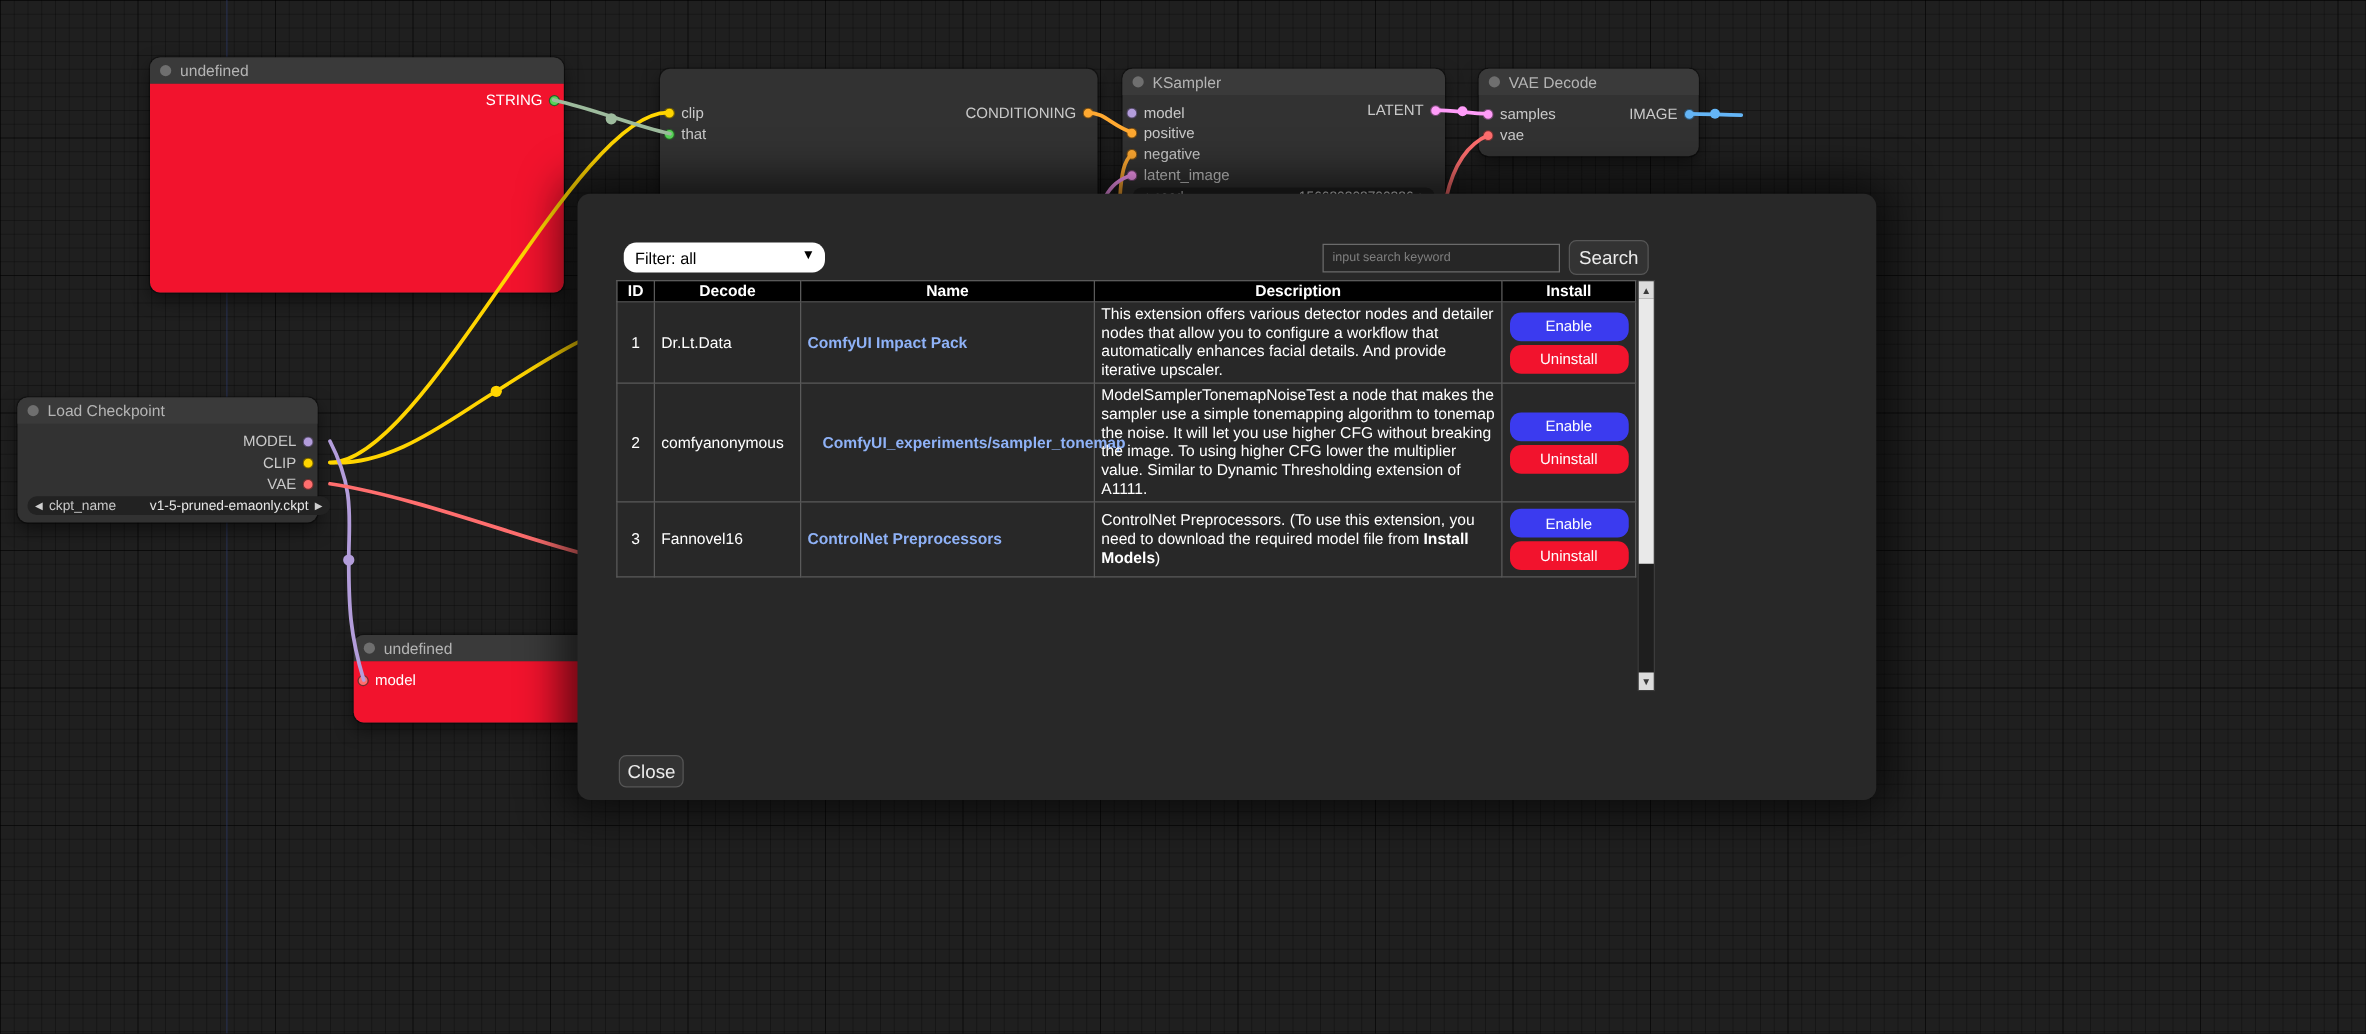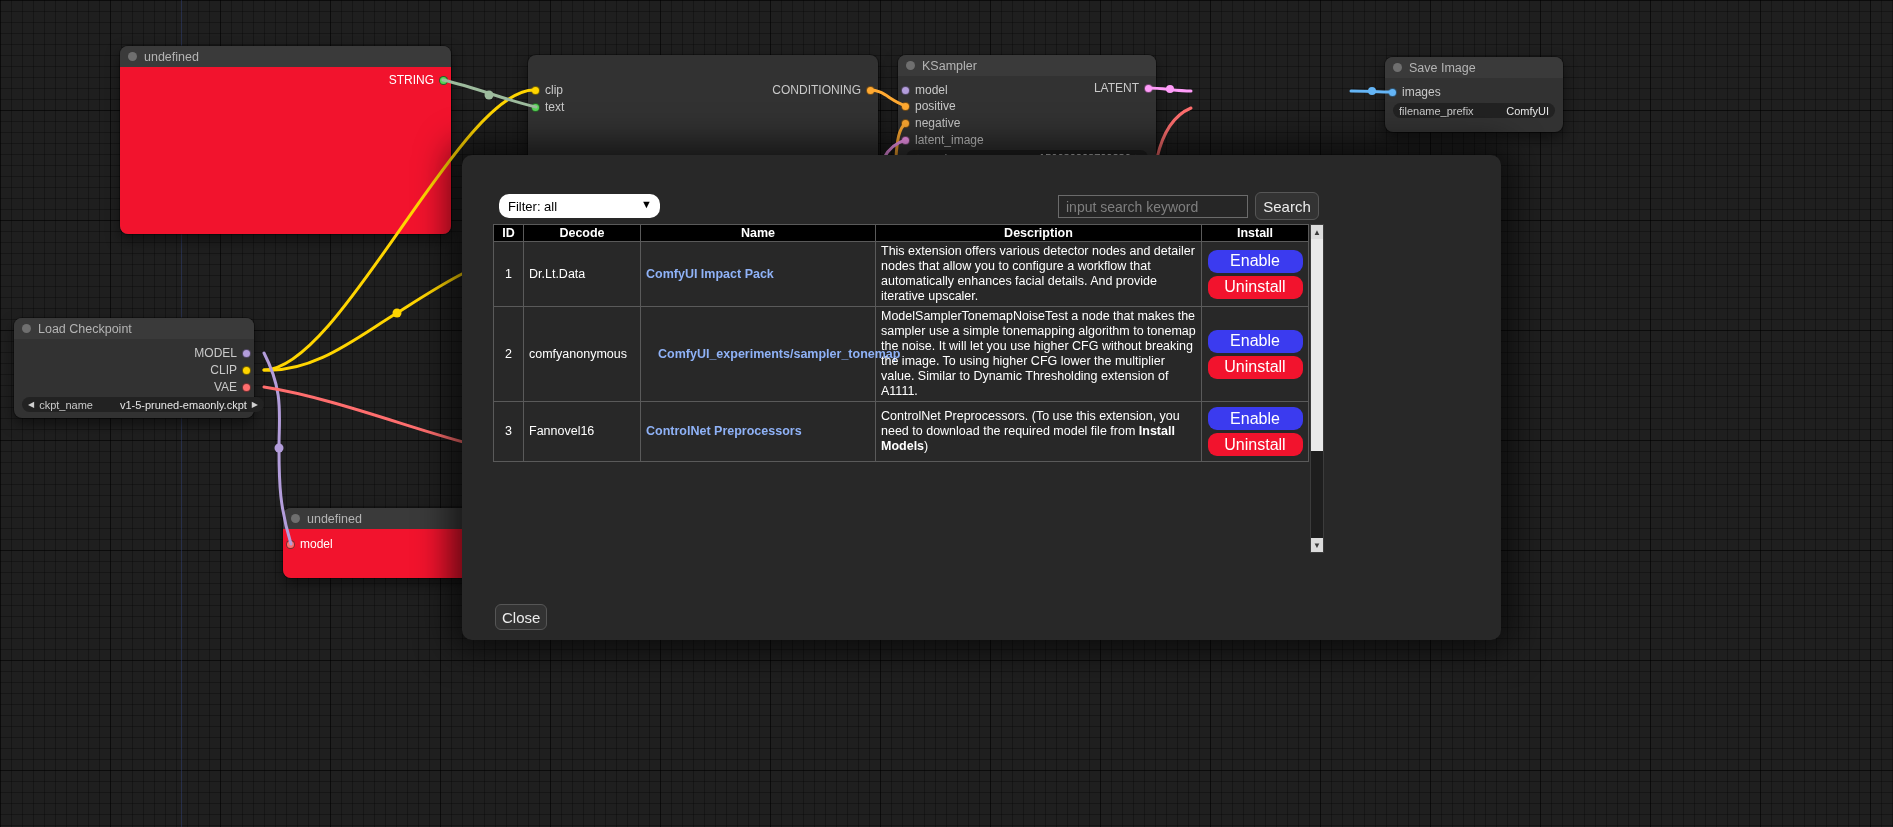--- a/index.html
+++ b/index.html
@@ -41,37 +41,37 @@
   .wires path{fill:none;stroke-width:3;stroke-linecap:round;}
 
   
   .modal{position:absolute;left:462px;top:155px;width:1039px;height:485px;background:#282828;
         border-radius:10px;box-shadow:0 0 34px 12px rgba(0,0,0,.62);z-index:10;color:#fff;font-size:13px;}
   .filter-wrap{position:absolute;left:37px;top:39px;width:161px;height:24px;}
   .filter-select{width:100%;height:100%;border-radius:10px;border:none;background:#fff;color:#000;
         font-size:13px;padding:0 20px 0 9px;appearance:none;-webkit-appearance:none;font-family:"Liberation Sans",sans-serif;}
   .filter-caret{position:absolute;right:8px;top:4px;color:#000;font-size:11px;pointer-events:none;}
   .search-input{position:absolute;left:596px;top:40px;width:190px;height:23px;background:#262626;
-        border:1px solid #6b6b6b;color:#5eead4;font-size:14px;padding:0 7px;font-family:"Liberation Sans",sans-serif;}
+        border:1px solid #6b6b6b;color:#5eead4;font-size:10px;padding:0 7px;font-family:"Liberation Sans",sans-serif;}
   .search-input::placeholder{color:#7f7f7f;}
   .btn{background:#333;border:1px solid #565656;border-radius:6px;color:#ececec;font-size:15px;
         font-family:"Liberation Sans",sans-serif;cursor:pointer;}
   .search-btn{position:absolute;left:793px;top:37px;width:64px;height:28px;}
   .close-btn{position:absolute;left:33px;top:449px;width:52px;height:26px;}
 
   .ext-table-wrap{position:absolute;left:31px;top:69px;width:816px;}
   table.ext{border-collapse:collapse;table-layout:fixed;width:815px;font-size:12.5px;color:#fff;}
   table.ext th{background:#000;border:1px solid #5a5a5a;font-weight:bold;padding:1px 2px;height:16px;}
   table.ext td{border:1px solid #5a5a5a;padding:2px 5px;vertical-align:middle;line-height:15px;}
   td.cell-id{text-align:center;}
   td.cell-desc{padding:1px 4px;vertical-align:top;}
   td.cell-install{text-align:center;padding:2px 4px;}
   .ext-link{font-weight:bold;cursor:pointer;}
   .row-btn{display:block;width:95px;height:23px;margin:3px auto;border:none;border-radius:9px;
-        color:#fff;font-size:16px;font-family:"Liberation Sans",sans-serif;cursor:pointer;}
+        color:#fff;font-size:12px;font-family:"Liberation Sans",sans-serif;cursor:pointer;}
   tr.r1{height:63px;} tr.r2{height:77px;} tr.r3{height:55px;}
 
   
   .scrollbar{position:absolute;left:848px;top:69px;width:14px;height:329px;background:#1e1e1e;border:1px solid #3c3c3c;}
   .sb-btn{position:absolute;left:0;width:12px;height:14px;background:#dcdcdc;color:#3a3a3a;
         font-size:8px;display:flex;align-items:center;justify-content:center;cursor:pointer;}
   .sb-up{top:0;}
   .sb-down{bottom:0;}
   .sb-thumb{position:absolute;left:0;top:14px;width:12px;height:212px;background:#e9e9e9;cursor:pointer;}
 </style>
@@ -113,21 +113,21 @@
   </div>
 
   <div class="node" style="left:528px;top:55px;width:350px;height:230px;">
     <div class="node-body"></div>
     <div class="slot in" style="top:27px;">
       <span class="slot-dot" style="background-color: rgb(255, 213, 0);"></span>
       <span>clip</span>
     </div>
     <div class="slot in" style="top:44px;">
       <span class="slot-dot" style="background-color: rgb(87, 212, 87);"></span>
-      <span>text</span>
+      <span>that</span>
     </div>
     <div class="slot out" style="top:27px;">
       <span>CONDITIONING</span>
       <span class="slot-dot" style="background-color: rgb(255, 169, 49);"></span>
     </div>
   </div>
 
   <div class="node" style="left:898px;top:55px;width:258px;height:250px;">
     <div class="node-header">
       <span class="header-dot"></span>
@@ -155,36 +155,40 @@
       <span class="slot-dot" style="background-color: rgb(255, 156, 249);"></span>
     </div>
     <div class="widget" style="left:8px;top:95px;width:242px;">
       <span class="warrow">◀</span>
       <span class="wname">seed</span>
       <span class="wvalue">156680208700286</span>
       <span class="warrow">▶</span>
     </div>
   </div>
 
-
-  <div class="node" style="left:1385px;top:57px;width:178px;height:75px;">
-    <div class="node-header">
-      <span class="header-dot"></span>
-      <span>Save Image</span>
+  <div class="node" style="left:1183px;top:55px;width:176px;height:70px;">
+    <div class="node-header">
+      <span class="header-dot"></span>
+      <span>VAE Decode</span>
     </div>
     <div class="node-body"></div>
-    <div class="slot in" style="top:27px;">
+    <div class="slot in" style="top:28px;">
+      <span class="slot-dot" style="background-color: rgb(255, 156, 249);"></span>
+      <span>samples</span>
+    </div>
+    <div class="slot in" style="top:45px;">
+      <span class="slot-dot" style="background-color: rgb(255, 110, 110);"></span>
+      <span>vae</span>
+    </div>
+    <div class="slot out" style="top:28px;">
+      <span>IMAGE</span>
       <span class="slot-dot" style="background-color: rgb(100, 181, 246);"></span>
-      <span>images</span>
-    </div>
-    <div class="widget" style="left:8px;top:46px;width:162px;">
-      <span class="wname">filename_prefix</span>
-      <span class="wvalue">ComfyUI</span>
-    </div>
-  </div>
+    </div>
+  </div>
+
 
   <div class="node" style="left:14px;top:318px;width:240px;height:100px;text-align:center;">
     <div class="node-header">
       <span class="header-dot"></span>
       <span>Load Checkpoint</span>
     </div>
     <div class="node-body"></div>
     <div class="slot out" style="top:27px;">
       <span>MODEL</span>
       <span class="slot-dot" style="background-color: rgb(179, 157, 219);"></span>

